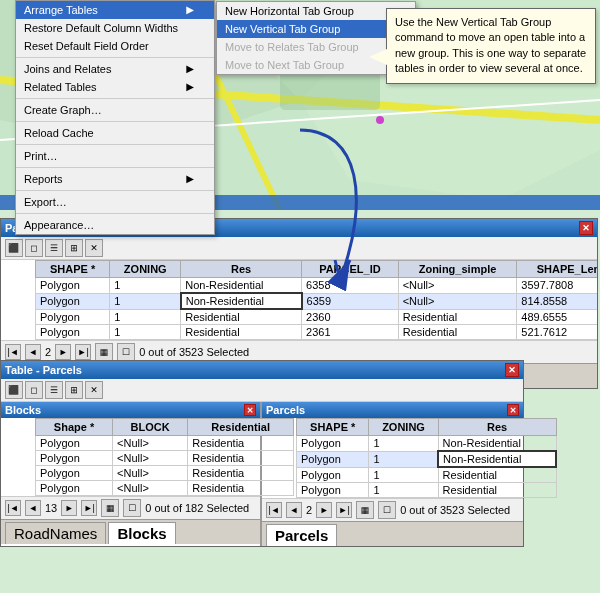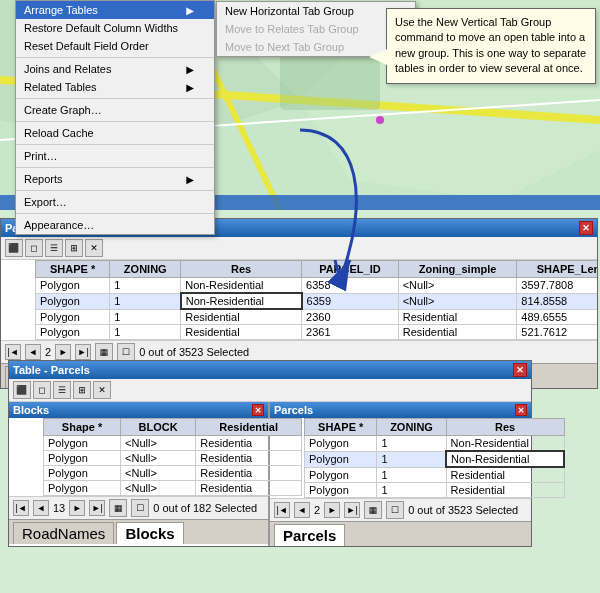--- a/index.html
+++ b/index.html
@@ -21,21 +21,21 @@
       border: 1px solid #999;
       box-shadow: 2px 2px 5px rgba(0,0,0,0.3);
       z-index: 100;
       width: 200px;
     }
     .context-menu-item {
       padding: 3px 20px 3px 8px;
       cursor: default;
       white-space: nowrap;
       display: flex;
-      align-items: flex-end;
+      align-items: flex-start;
       justify-content: space-between;
       position: relative;
     }
     .context-menu-item:hover, .context-menu-item.active {
       background: #316ac5;
       color: white;
     }
     .context-menu-item.separator {
       border-top: 1px solid #ccc;
       margin: 2px 0;
@@ -187,21 +187,21 @@
       font-size: 15px;
     }
     .tab.active {
       background: white;
       font-weight: bold;
     }
 
     
     .table-bottom {
       position: absolute;
-      top: 355px; left: 8px;
+      top: 355px; left: 0;
       width: 524px;
       background: #fff;
       border: 1px solid #666;
       z-index: 55;
     }
     .split-pane {
       display: flex;
       width: 100%;
     }
     .pane-left {
@@ -311,20 +311,23 @@
     <span>Export…</span>
   </div>
   <div class="context-menu-item separator"></div>
   <div class="context-menu-item">
     <span>Appearance…</span>
   </div>
 
   <div class="submenu" style="top: 0;">
     <div class="submenu-item">
       <span>New Horizontal Tab Group</span>
+    </div>
+    <div class="submenu-item active">
+      <span>New Vertical Tab Group</span>
     </div>
     <div class="submenu-item disabled">
       <span>Move to Relates Tab Group</span>
     </div>
     <div class="submenu-item disabled">
       <span>Move to Next Tab Group</span>
     </div>
   </div>
 </div>
 

